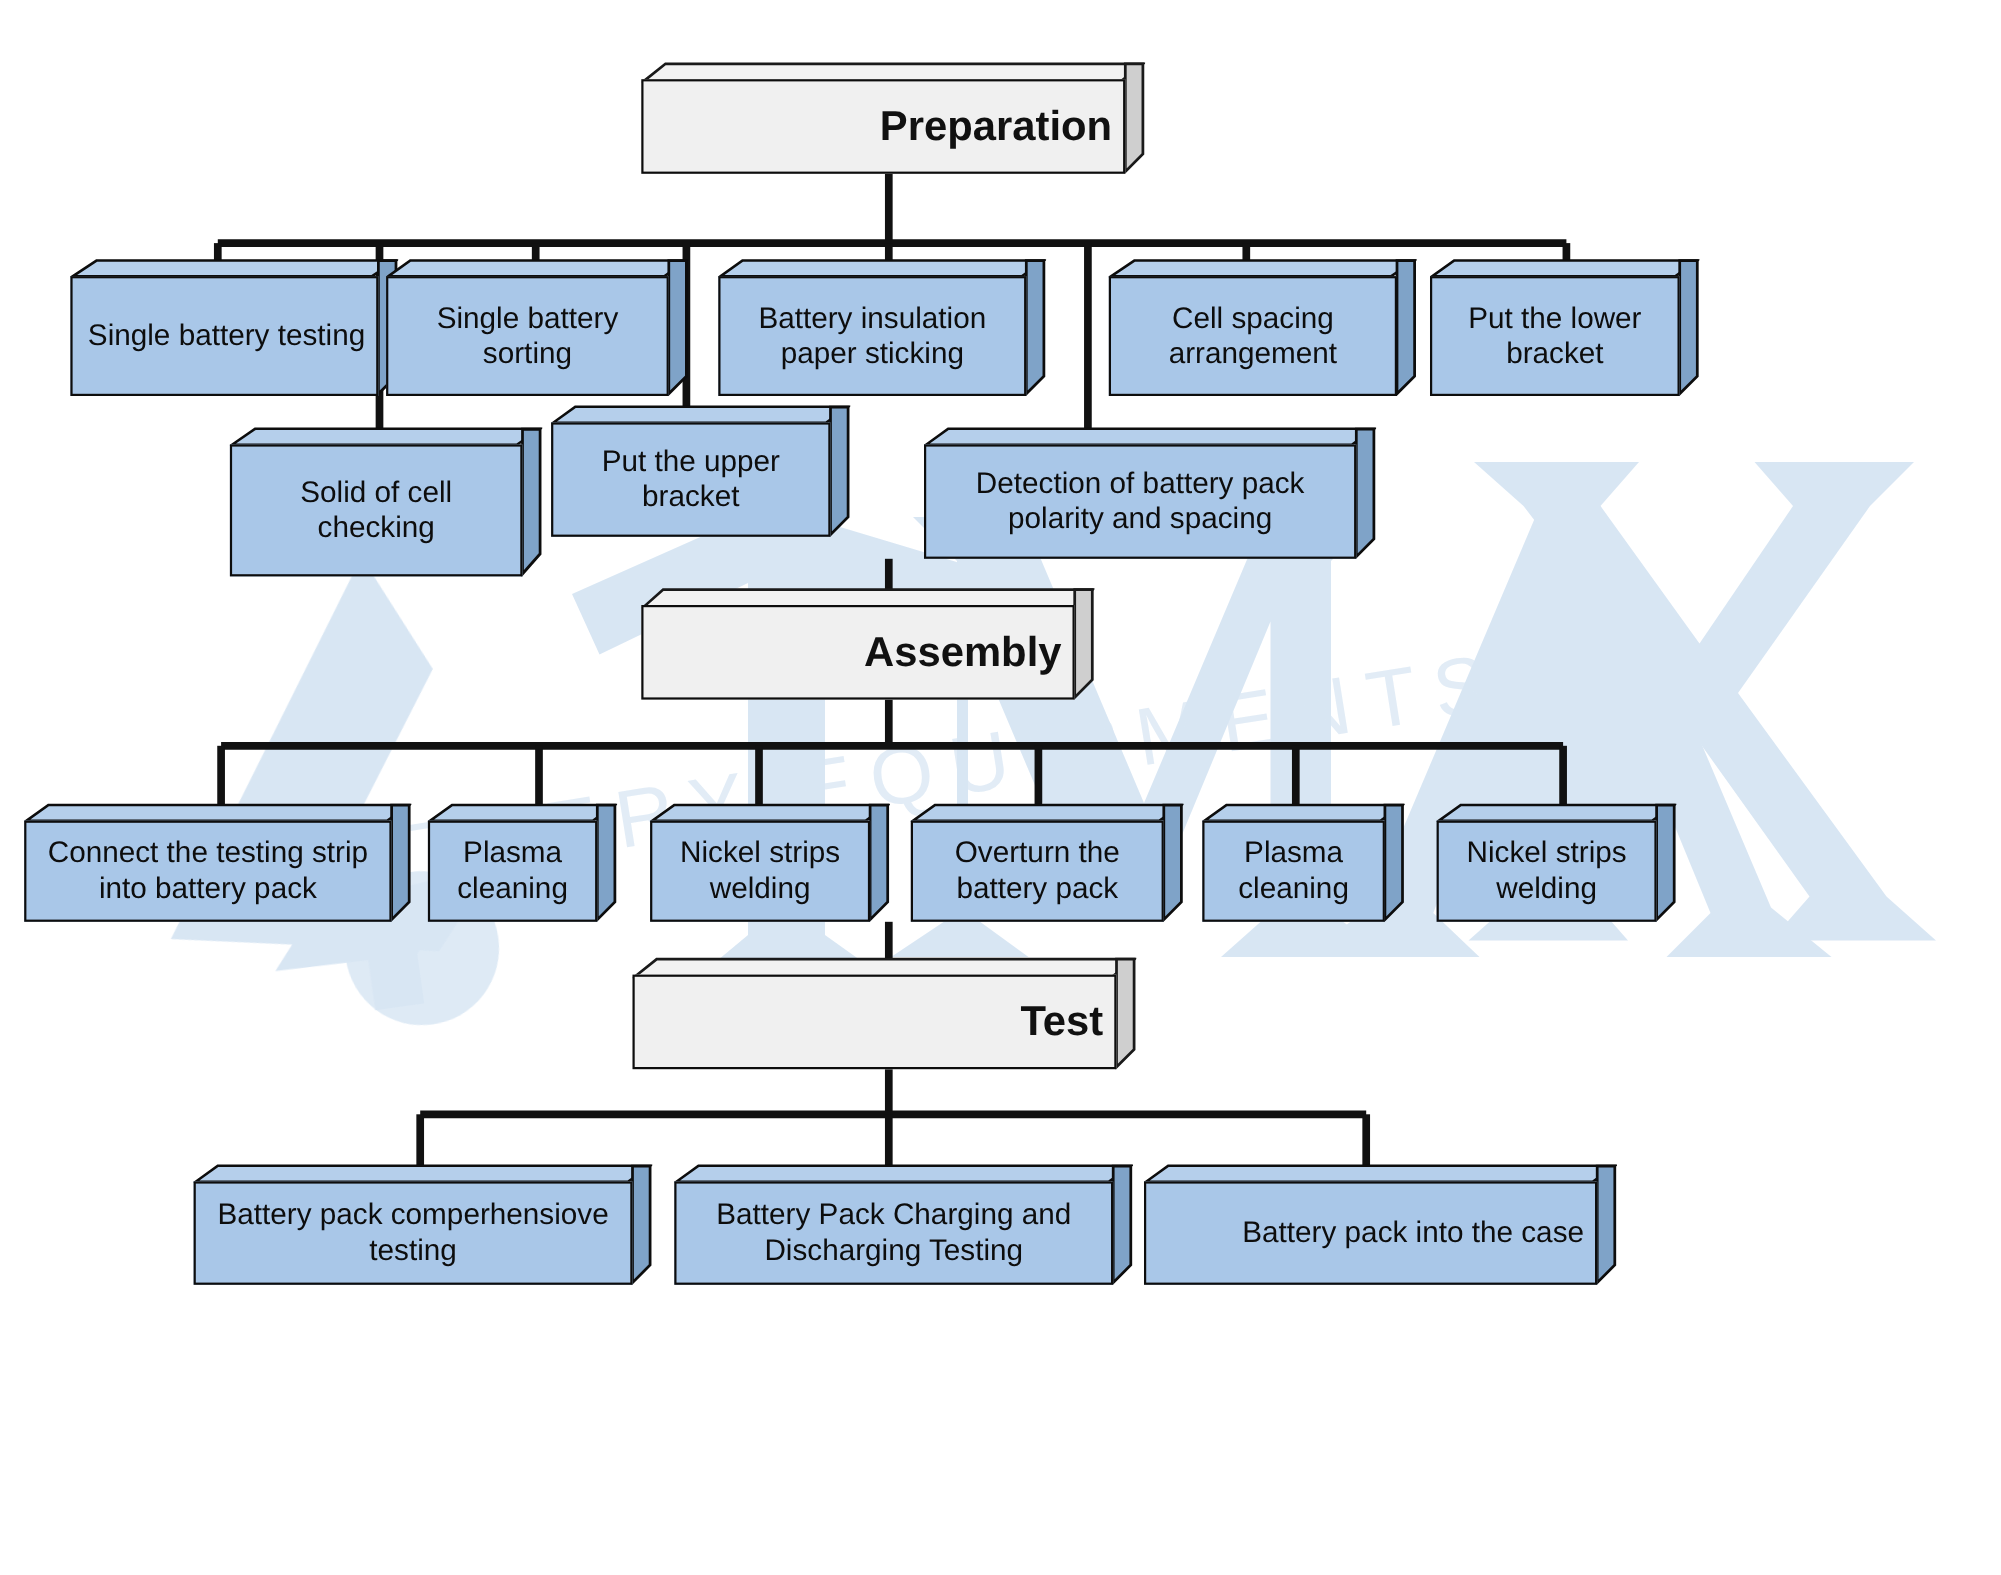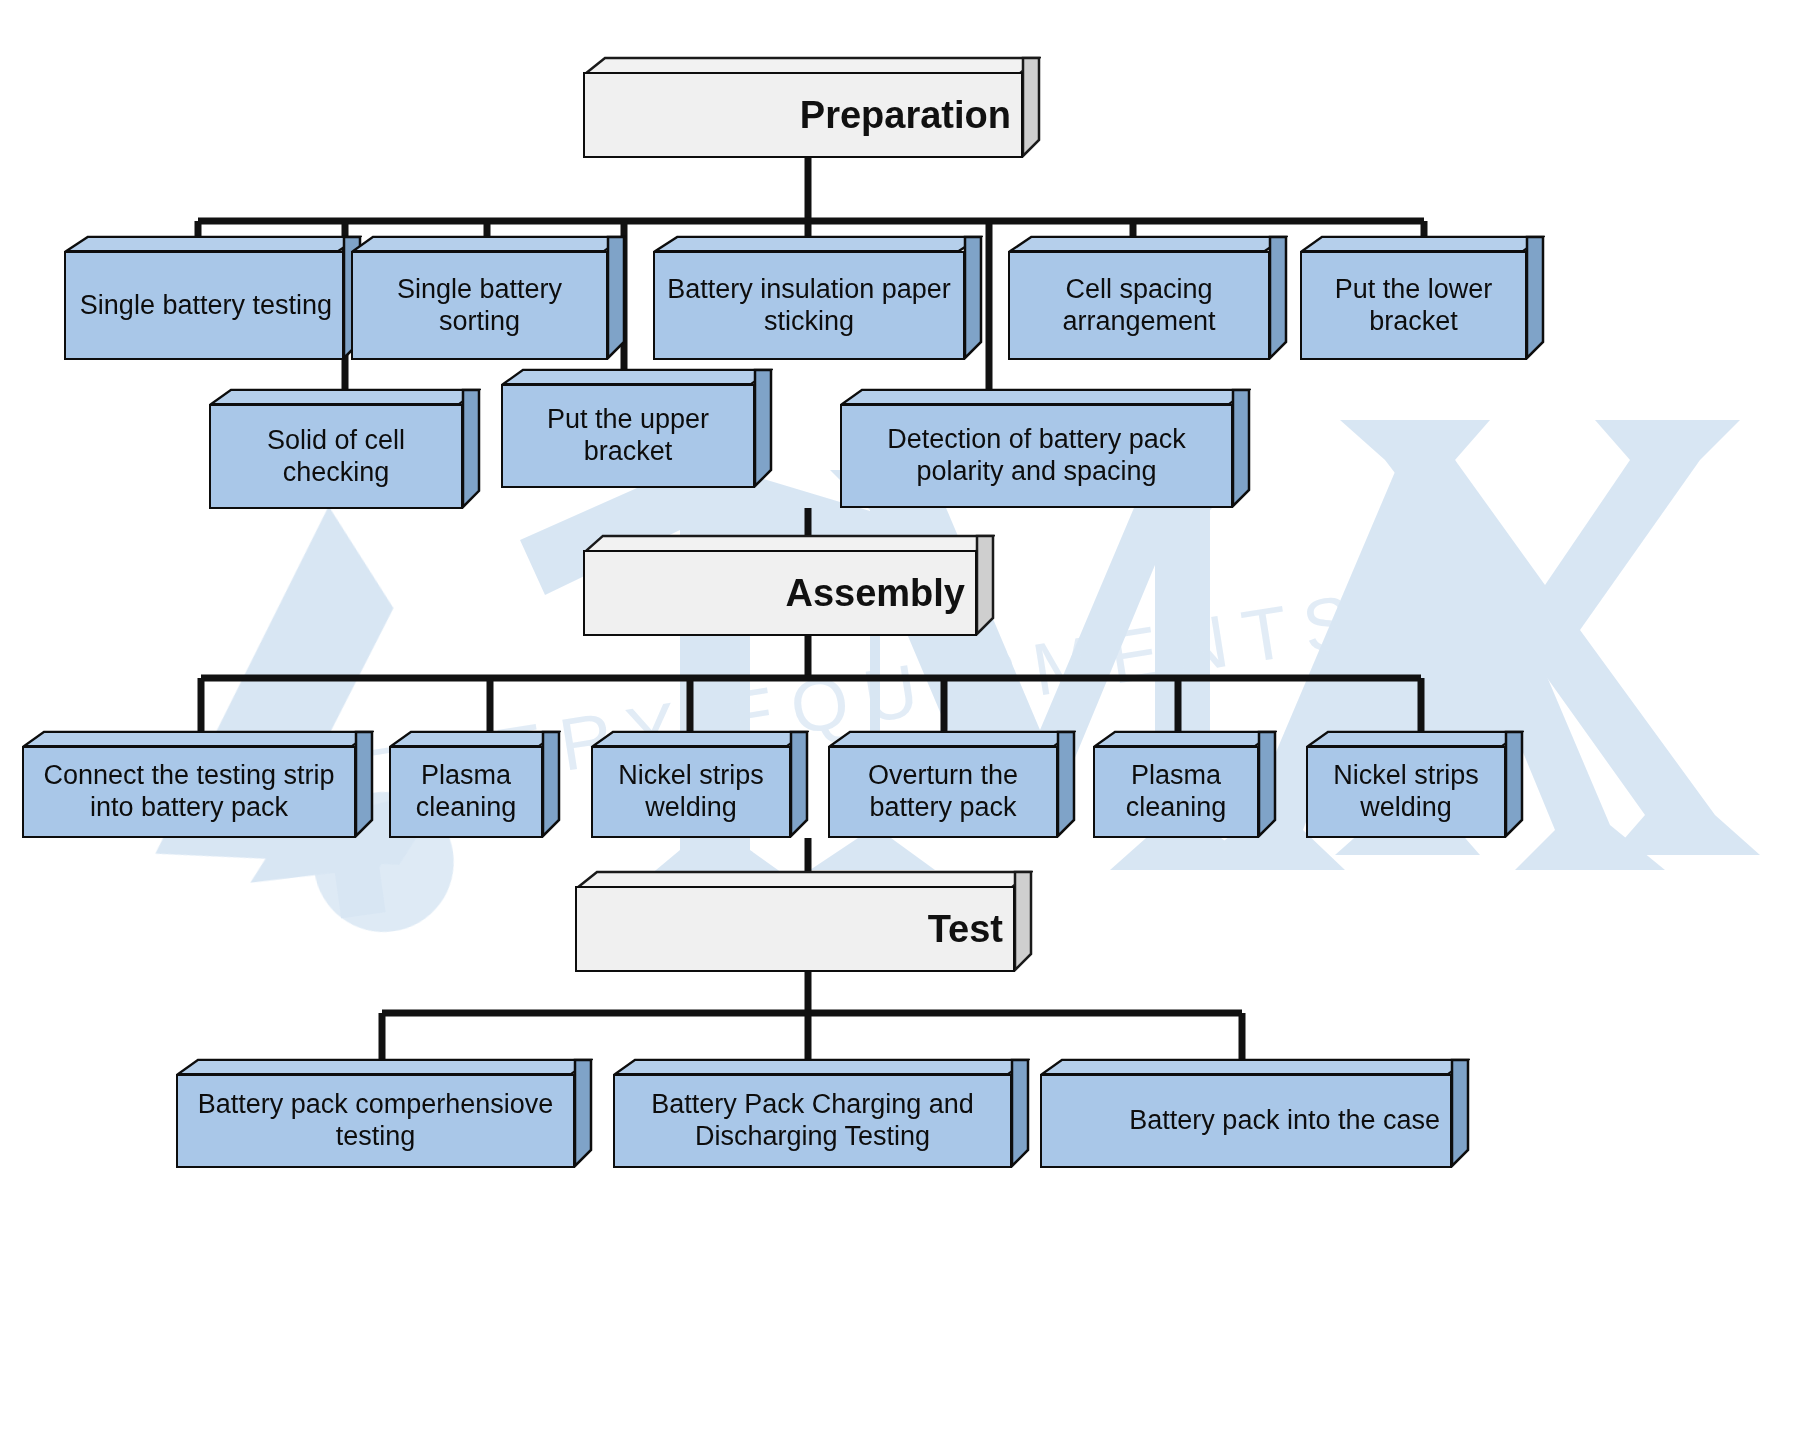--- a/index.html
+++ b/index.html
@@ -178,21 +178,21 @@
           <polygon points="2,18 22,2 273,2 253,18"></polygon>
         </svg></div>
     <div class="sideface"><svg viewBox="0 0 20 125" preserveAspectRatio="none" style="width:100%;height:100%;">
           <polygon points="2,2 18,2 18,107 2,123"></polygon>
         </svg></div>
     <div class="face">
         <span class="label">Single battery sorting</span>
       </div>
   </div>
 
-  <div class="box blue" style="left:653px;top:235px;width:298px;height:125px;padding-left:32px;">
+  <div class="box blue" style="left:653px;top:235px;width:298px;height:125px;">
     <div class="topface"><svg viewBox="0 0 298 20" preserveAspectRatio="none" style="width:100%;height:100%;">
           <polygon points="2,18 22,2 296,2 276,18"></polygon>
         </svg></div>
     <div class="sideface"><svg viewBox="0 0 20 125" preserveAspectRatio="none" style="width:100%;height:100%;">
           <polygon points="2,2 18,2 18,107 2,123"></polygon>
         </svg></div>
     <div class="face">
         <span class="label">Battery insulation paper sticking</span>
       </div>
   </div>
@@ -214,21 +214,21 @@
           <polygon points="2,18 22,2 243,2 223,18"></polygon>
         </svg></div>
     <div class="sideface"><svg viewBox="0 0 20 125" preserveAspectRatio="none" style="width:100%;height:100%;">
           <polygon points="2,2 18,2 18,107 2,123"></polygon>
         </svg></div>
     <div class="face">
         <span class="label">Put the lower bracket</span>
       </div>
   </div>
 
-  <div class="box blue" style="left:209px;top:388px;width:272px;height:121px;">
+  <div class="box blue" style="left:209px;top:388px;width:272px;height:136px;padding-left:12px;">
     <div class="topface"><svg viewBox="0 0 272 20" preserveAspectRatio="none" style="width:100%;height:100%;">
           <polygon points="2,18 22,2 270,2 250,18"></polygon>
         </svg></div>
     <div class="sideface"><svg viewBox="0 0 20 120" preserveAspectRatio="none" style="width:100%;height:100%;">
           <polygon points="2,2 18,2 18,102 2,118"></polygon>
         </svg></div>
     <div class="face">
         <span class="label">Solid of cell checking</span>
       </div>
   </div>

